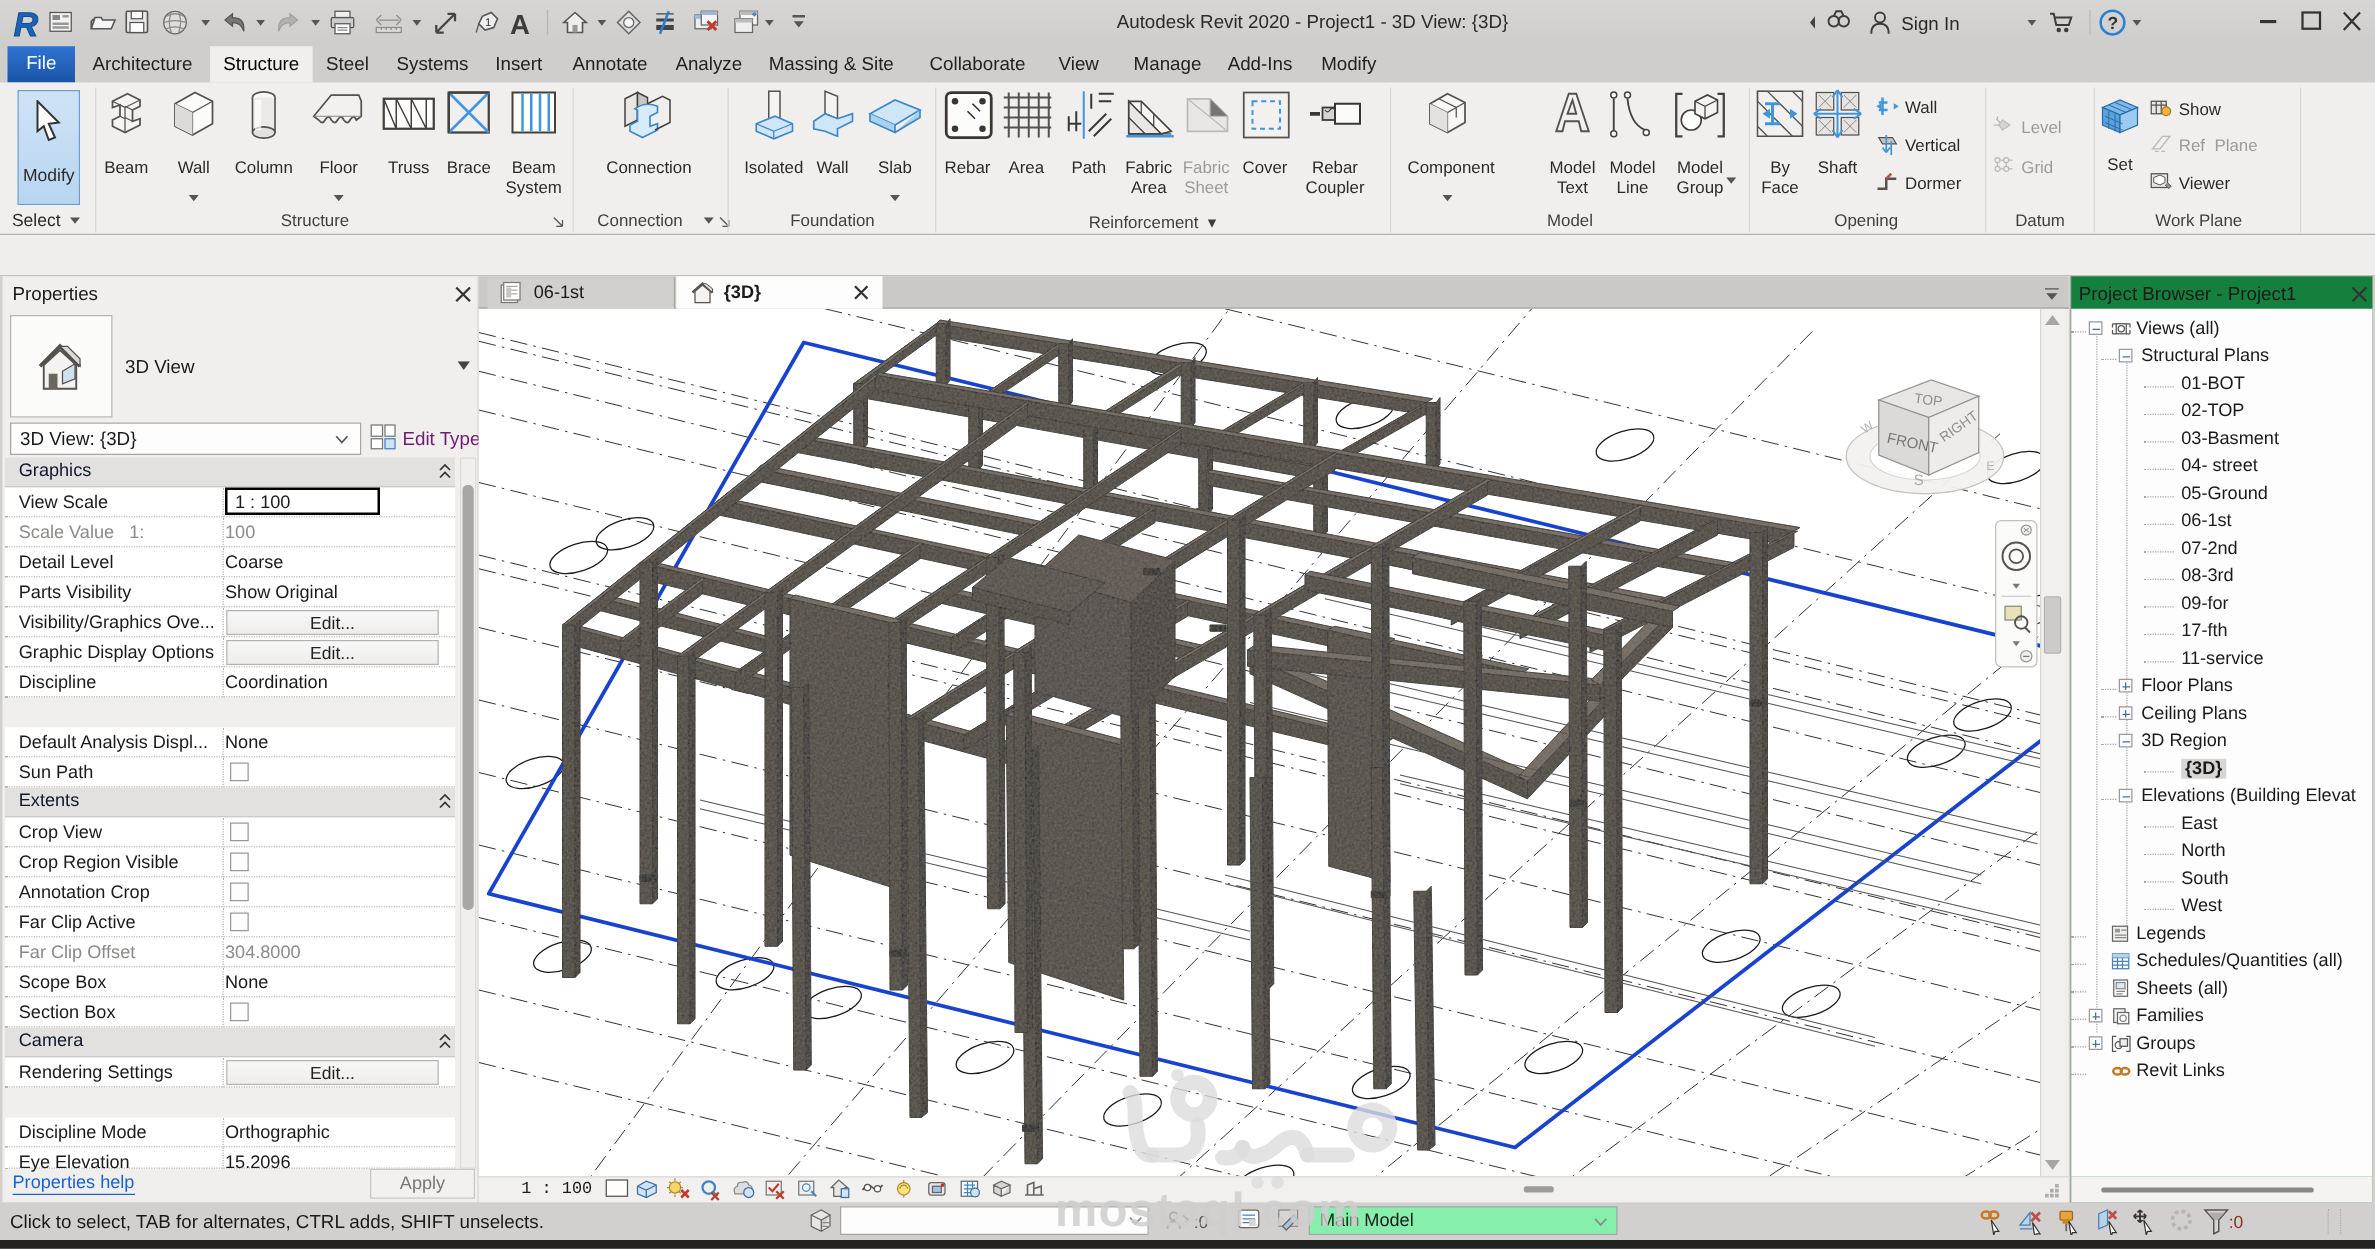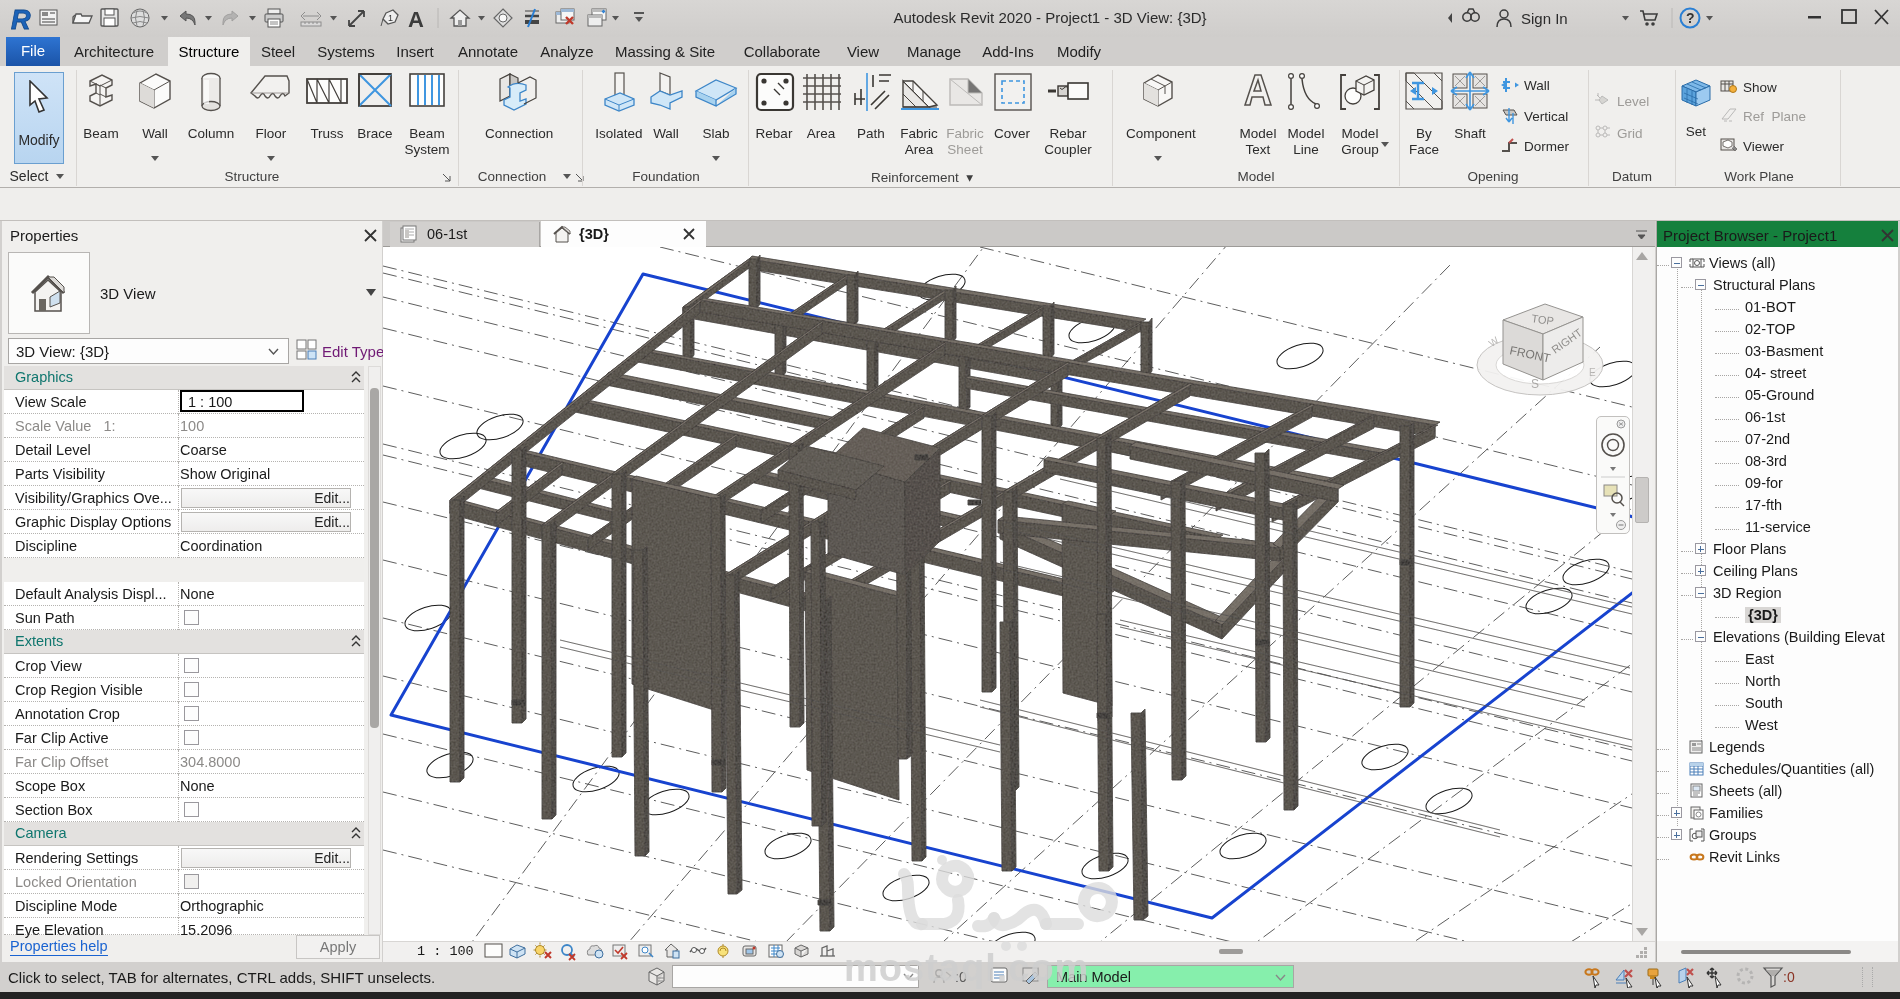--- a/index.html
+++ b/index.html
@@ -440,23 +440,23 @@
 <div class="plab" style="left:1679px;width:160px">Work Plane</div>
 <div class="sep" style="left:1840px"></div>
 </div>
 <div id="optionsbar"></div>
 <div id="props">
 <style>
 .prow{position:absolute;left:2px;width:360px;height:24px;background:#fff;border-bottom:1px dotted #b5b3b0;font-size:14.5px;color:#1a1a1a}
 .pname{position:absolute;left:11px;top:4px;white-space:nowrap}
 .pval{position:absolute;left:176px;top:4px;white-space:nowrap}
 .pdiv{position:absolute;left:174px;top:0;width:1px;height:24px;border-left:1px dotted #b5b3b0}
-.psec{position:absolute;left:2px;width:360px;height:24px;background:#e3e1df;border-bottom:1px solid #c6c4c1;font-size:14.5px;color:#0f766e}
+.psec{position:absolute;left:2px;width:360px;height:24px;background:#e3e1df;border-bottom:1px solid #c6c4c1;font-size:14.5px;color:#0f172a}
 .pchk{position:absolute;left:180px;top:4px;width:15px;height:15px;background:#fdfdfd;border:1px solid #9a989d}
-.pbtn{position:absolute;left:177px;top:2px;width:170px;height:20px;background:linear-gradient(#f8f8f8,#eeedec);border:1px solid #b5b3b0;font-size:14px;color:#222;text-align:right;line-height:19px}
+.pbtn{position:absolute;left:177px;top:2px;width:170px;height:20px;background:linear-gradient(#f8f8f8,#eeedec);border:1px solid #b5b3b0;font-size:14px;color:#222;text-align:center;line-height:19px}
 .gtxt{color:#8c8a88}
 </style>
 <div class="abs" style="left:0;top:0;width:380px;height:26px;font-size:15px;color:#1a1a1a">
       <span style="position:absolute;left:8px;top:6px">Properties</span>
 <svg class="abs" style="left:362px;top:8px" width="14" height="14">
         <path d="M1 1 L12 12 M12 1 L1 12" stroke="#333" stroke-width="1.8"></path>
       </svg>
     </div>
 
 <div class="abs" style="left:6px;top:31px;width:82px;height:82px;background:#fbfbfa;border:1px solid #b8b6b4"></div>
@@ -581,25 +581,20 @@
 <div class="psec" style="top:601px">
       <span class="pname" style="top:3px">Camera</span>
       <svg style="position:absolute;left:346px;top:4px" width="12" height="15">
         <path d="M2 6 L6 2 L10 6 M2 12 L6 8 L10 12" fill="none" stroke="#333" stroke-width="1.4"></path>
       </svg>
     </div>
 <div class="prow" style="top:625px">
       <span class="pname">Rendering Settings</span>
       <span class="pdiv"></span>
       <span class="pbtn">Edit...</span>
-    </div>
-<div class="prow" style="top:649px">
-      <span class="pname gtxt">Locked Orientation</span>
-      <span class="pdiv"></span>
-      <span class="pchk" style="background:#f1f0ef"></span>
     </div>
 <div class="prow" style="top:673px">
       <span class="pname">Discipline Mode</span>
       <span class="pdiv"></span>
       <span class="pval">Orthographic</span>
     </div>
 <div class="prow" style="top:697px;height:17px">
       <span class="pname">Eye Elevation</span>
       <span class="pdiv" style="height:17px"></span>
       <span class="pval">15.2096</span>

